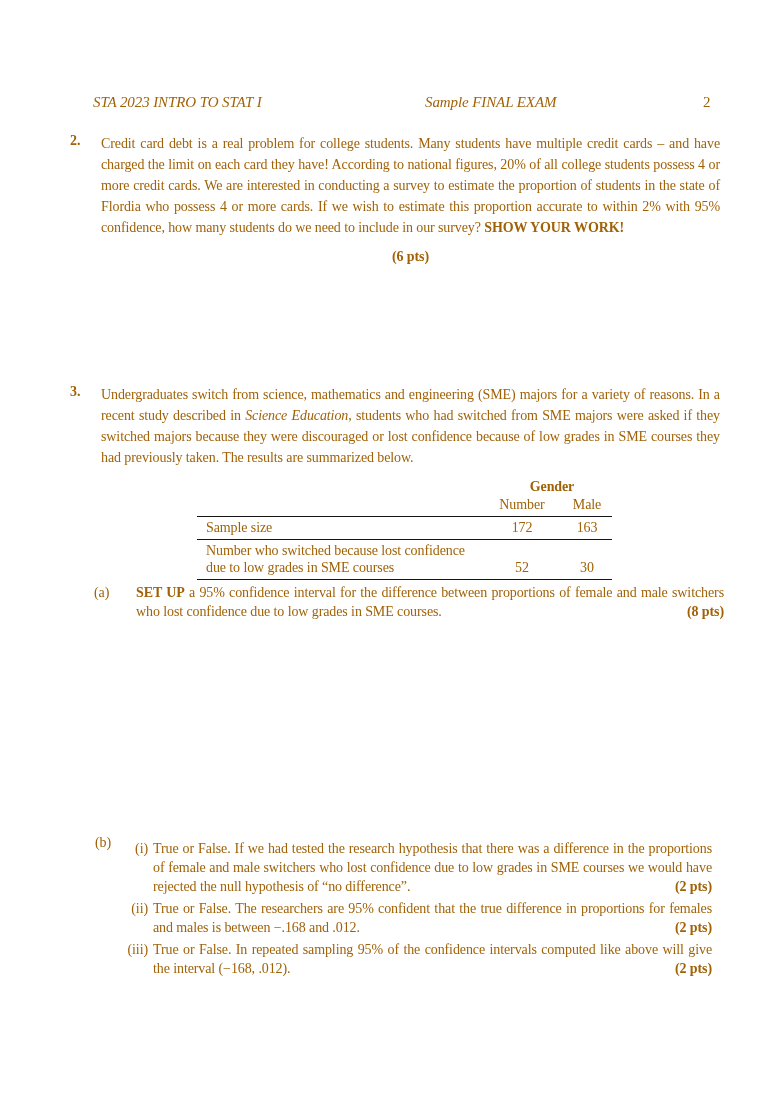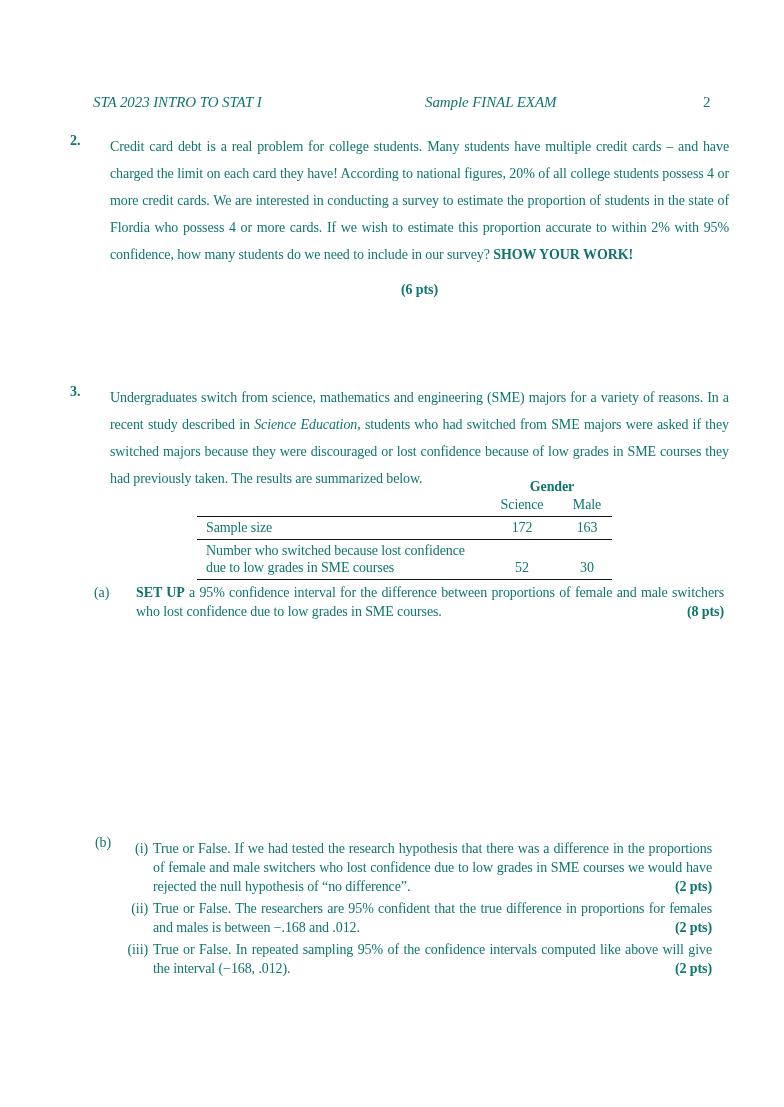--- a/index.html
+++ b/index.html
@@ -1,39 +1,39 @@
 <!DOCTYPE html>
 <html><head>
 <meta charset="utf-8">
 <style>
   html, body { margin:0; padding:0; background:#ffffff; }
   .page {
     position: relative;
     width: 784px;
     height: 1107px;
     background: #ffffff;
-    color: #0f766e;
+    color: #a16207;
     font-family: "Liberation Serif", "DejaVu Serif", serif;
     font-size: 14px;
     letter-spacing: -0.1px;
     overflow: hidden;
   }
   .abs { position: absolute; }
   .i { font-style: italic; }
   .b { font-weight: bold; }
 
   
   .hdr-course  { left: 93px;  top: 94px; font-style: italic; font-size: 15px; }
   .hdr-title   { left: 425px; top: 94px; font-style: italic; font-size: 15px; }
   .hdr-pagenum { left: 703px; top: 94px; font-size: 15px; }
 
   
   .question { position: absolute; }
   .qnum { position: absolute; left: 0; top: 0; font-weight: bold; }
-  .qbody { margin-left: 40px; width: 619px; text-align: justify; line-height: 27px; }
+  .qbody { margin-left: 31px; width: 619px; text-align: justify; line-height: 21px; }
   .pts-line { text-align: center; font-weight: bold; margin-top: 8px; }
 
   #q2 { left: 70px; top: 133px; width: 642px; }
   #q3 { left: 70px; top: 384px; width: 642px; }
 
   
   .xtable { position: absolute; left: 197px; top: 478px; width: 415px; line-height: 17px; }
   .trow { display: flex; align-items: flex-end; padding-right: 2px; }
   .tlabel { flex: 1; padding-left: 9px; }
   .tv-f { width: 56px; text-align: center; }
@@ -82,21 +82,21 @@
     </div>
   </div>
 
   <div class="xtable">
     <div class="trow">
       <div class="tlabel"></div>
       <div class="gender-span">Gender</div>
     </div>
     <div class="trow hdr2">
       <div class="tlabel"></div>
-      <div class="tv-f">Science</div>
+      <div class="tv-f">Number</div>
       <div class="tv-m">Male</div>
     </div>
     <div class="trule"></div>
     <div class="trow">
       <div class="tlabel">Sample size</div>
       <div class="tv-f">172</div>
       <div class="tv-m">163</div>
     </div>
     <div class="trule"></div>
     <div class="trow">

